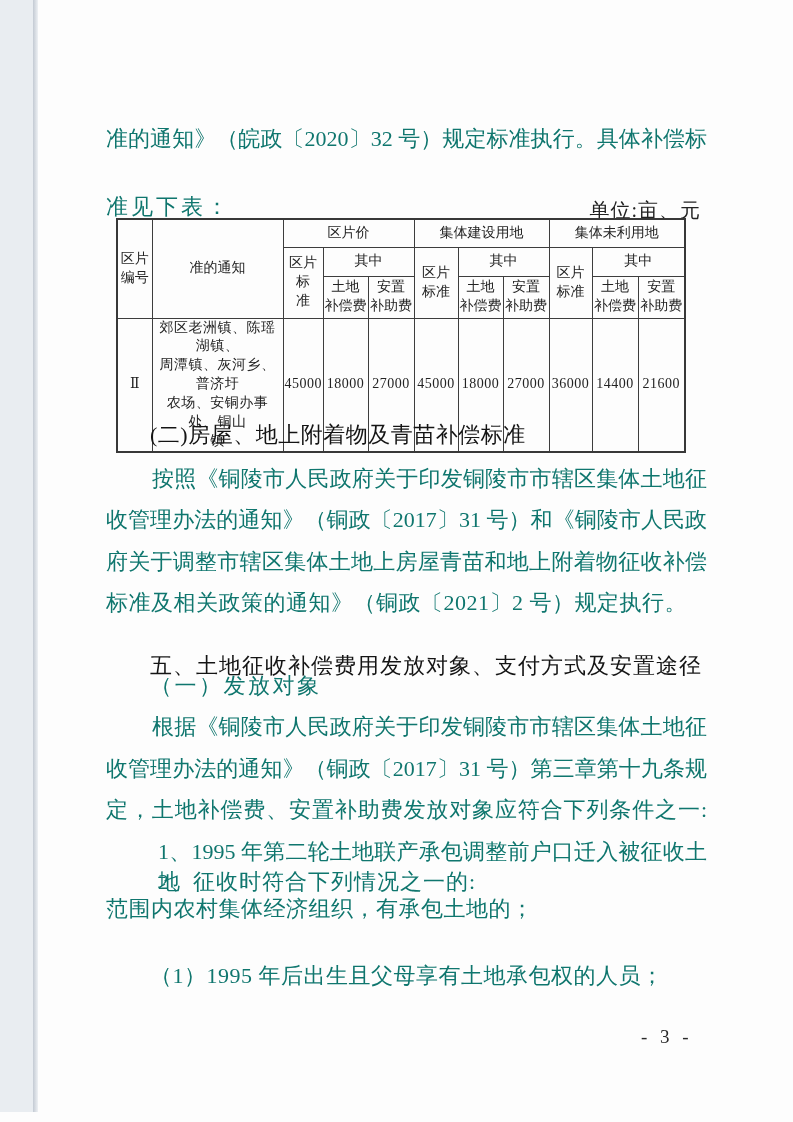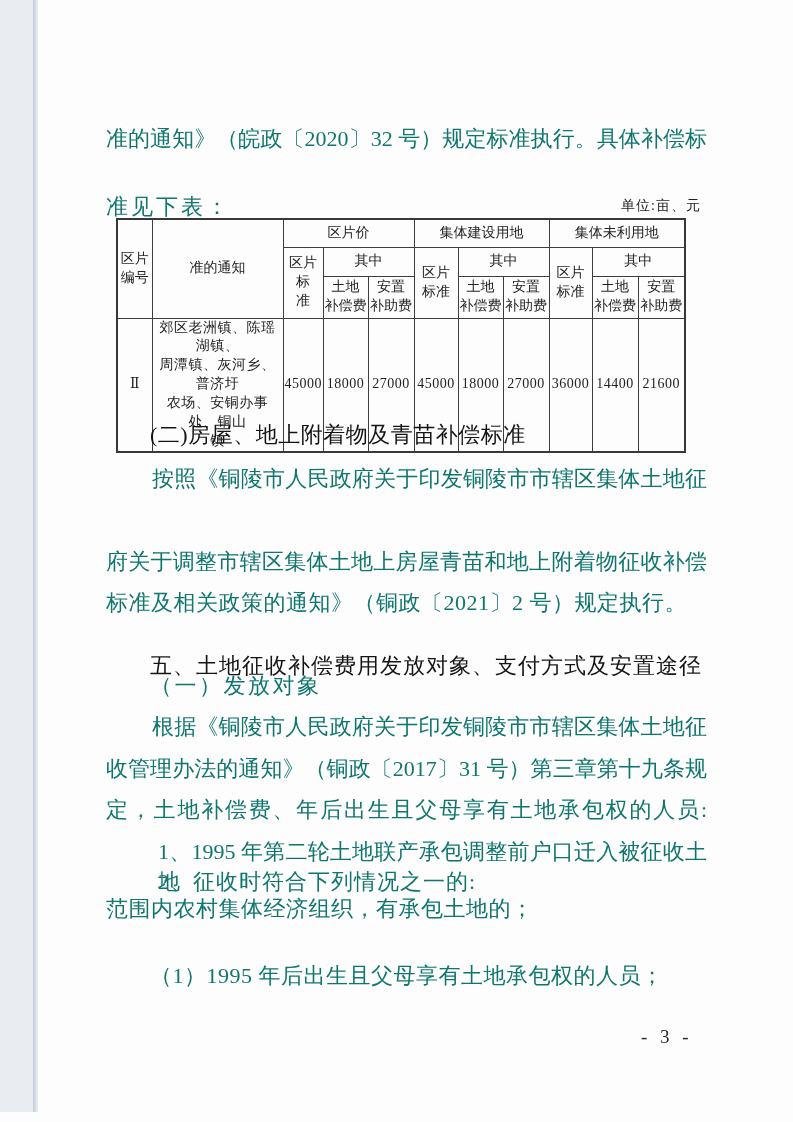--- a/index.html
+++ b/index.html
@@ -33,21 +33,21 @@
   }
   .j{
     white-space:normal;
     text-align:justify;
     text-align-last:justify;
     word-break:break-all;
   }
   .bold{font-weight:normal;color:#141414;}
   .unit-note{
     position:absolute;
-    font-size:14px;
+    font-size:20px;
     letter-spacing:1px;
     color:#222;
   }
   table.ctable{
     position:absolute;left:116px;top:218px;
     border-collapse:collapse;
     table-layout:fixed;
     width:568px;
     background:transparent;
   }
@@ -157,30 +157,31 @@
       <td class="num">36000</td>
       <td class="num">14400</td>
       <td class="num">21600</td>
     </tr>
   </tbody>
     </table>
 
   <div class="line bold" style="left:150px;top:420px;letter-spacing:0.5px;">(二)房屋、地上附着物及青苗补偿标准</div>
 
   <div class="line j" style="left:152px;top:464px;width:555px;">按照《铜陵市人民政府关于印发铜陵市市辖区集体土地征</div>
+  <div class="line j" style="left:106px;top:505px;width:601px;">收管理办法的通知》（铜政〔2017〕31 号）和《铜陵市人民政</div>
   <div class="line j" style="left:106px;top:547px;width:601px;">府关于调整市辖区集体土地上房屋青苗和地上附着物征收补偿</div>
   <div class="line" style="left:106px;top:588px;letter-spacing:0.5px;">标准及相关政策的通知》（铜政〔2021〕2 号）规定执行。</div>
 
   <div class="line bold" style="left:150px;top:630px;letter-spacing:1px;margin-top:21px;">五、土地征收补偿费用发放对象、支付方式及安置途径</div>
 
   <div class="line j" style="left:152px;top:712px;width:555px;">根据《铜陵市人民政府关于印发铜陵市市辖区集体土地征</div>
 
   <div class="line" style="left:150px;top:671px;letter-spacing:2.5px;">（一）发放对象</div>
   <div class="line j" style="left:106px;top:754px;width:601px;">收管理办法的通知》（铜政〔2017〕31 号）第三章第十九条规</div>
-  <div class="line j" style="left:106px;top:795px;width:601px;">定，土地补偿费、年后出生且父母享有土地承包权的人员:</div>
+  <div class="line j" style="left:106px;top:795px;width:601px;">定，土地补偿费、安置补助费发放对象应符合下列条件之一:</div>
   <div class="line j" style="left:158px;top:837px;width:549px;">1、1995 年第二轮土地联产承包调整前户口迁入被征收土地</div>
   <div class="line" style="left:106px;top:878px;letter-spacing:0.5px;margin-top:16px;">范围内农村集体经济组织，有承包土地的；</div>
   <div class="line" style="left:158px;top:867px;letter-spacing:1px;">2、征收时符合下列情况之一的:</div>
   <div class="line" style="left:150px;top:961px;letter-spacing:0.5px;">（1）1995 年后出生且父母享有土地承包权的人员；</div>
 
   <div class="page-number" style="left:641px;top:1026px;">- 3 -</div>
 
 </div>
 
 </body></html>

